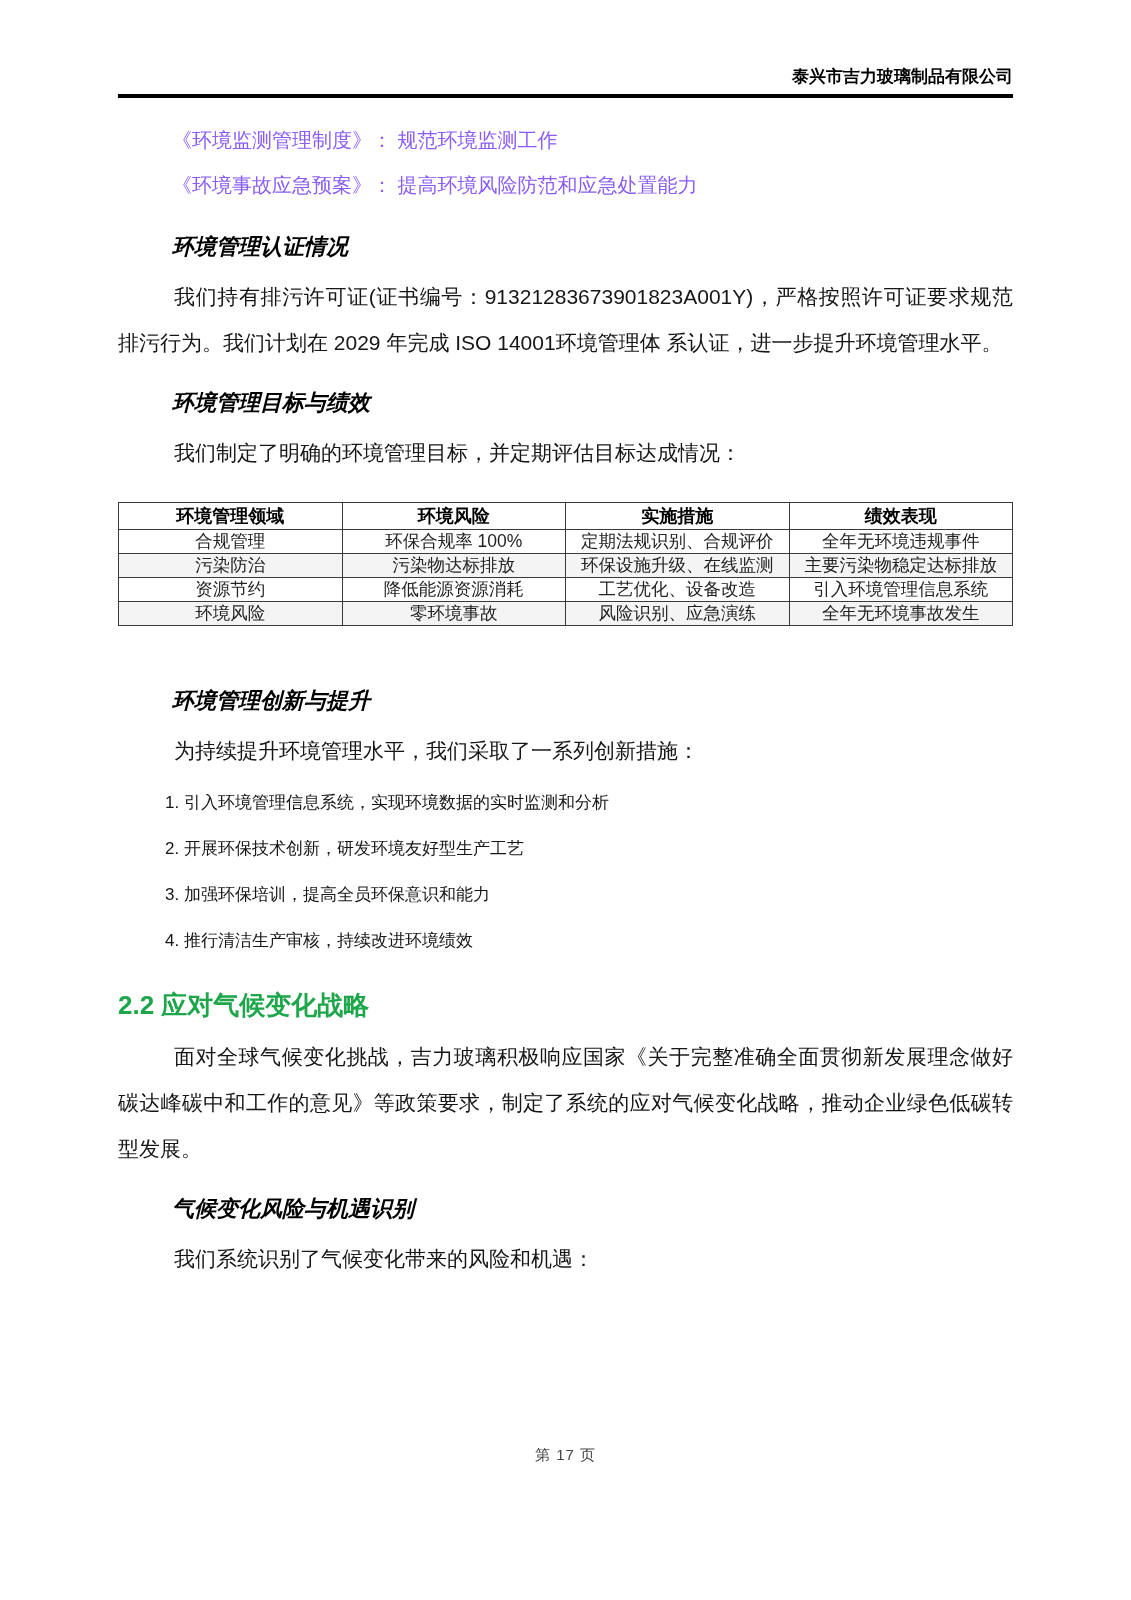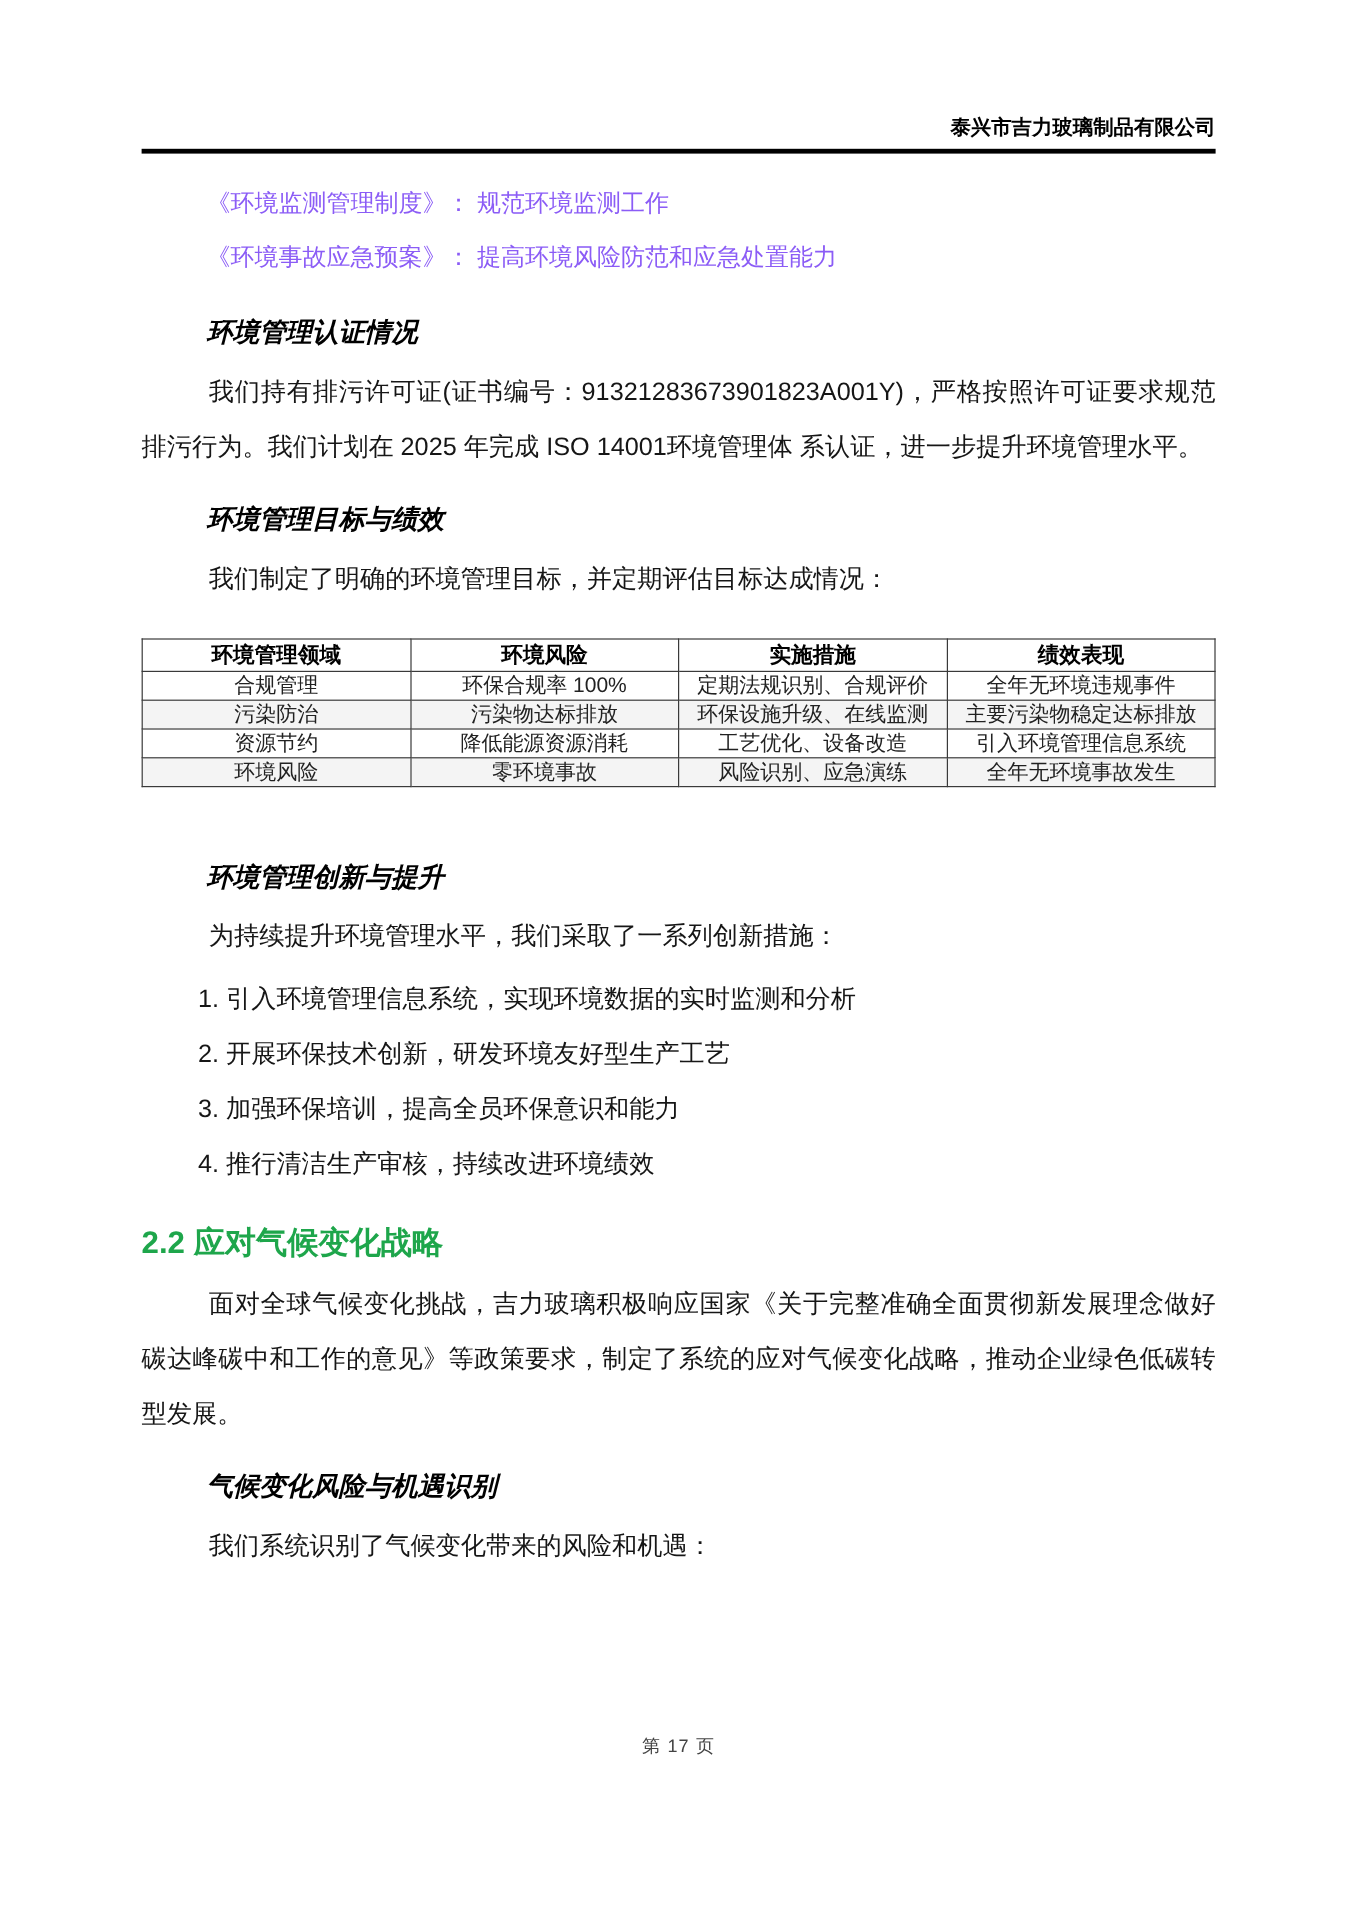--- a/index.html
+++ b/index.html
@@ -7,21 +7,21 @@
   .page {
     position: relative;
     width: 1131px;
     height: 1600px;
     margin: 0 auto;
     background: #ffffff;
     font-family: "Liberation Sans", sans-serif;
     color: #111111;
     overflow: hidden;
   }
-  .content { margin: 0 118px; padding-top: 96px; }
+  .content { margin: 0 118px; padding-top: 66px; }
 
   .doc-header {
     text-align: right;
     font-size: 17px;
     font-weight: bold;
     line-height: 22px;
     color: #000;
     padding-bottom: 6px;
   }
   .header-divider {
@@ -77,21 +77,21 @@
   }
   .goals-table td {
     font-size: 17.5px;
     line-height: 21px;
     color: #222;
     margin-top: 20px;
   }
   .goals-table tbody tr:nth-child(even) td { background: #f4f4f4; }
 
   .num-list { padding-left: 47px; margin-top: 6px; }
-  .num-item { font-size: 21px; line-height: 46px; color: #161616; }
+  .num-item { font-size: 17px; line-height: 46px; color: #161616; }
 
   .section-heading {
     font-size: 26px;
     line-height: 34px;
     font-weight: bold;
     color: var(--accent-green, #1EA64B);
     margin-top: 24px;
   }
 
   .page-footer {
@@ -115,21 +115,21 @@
       <span>泰兴市吉力玻璃制品有限公司</span>
     </div>
     <div class="header-divider"></div>
 
     <div class="policies">
       <div class="policy-line">《环境监测管理制度》： 规范环境监测工作</div>
       <div class="policy-line">《环境事故应急预案》： 提高环境风险防范和应急处置能力</div>
     </div>
 
     <div class="sub-heading">环境管理认证情况</div>
-    <p class="body-para">我们持有排污许可证(证书编号：91321283673901823A001Y)，严格按照许可证要求规范排污行为。我们计划在 2025 年完成 ISO 14001环境管理体 系认证，进一步提升环境管理水平。</p>
+    <p class="body-para">我们持有排污许可证(证书编号：91321283673901823A001Y)，严格按照许可证要求规范排污行为。我们计划在 2029 年完成 ISO 14001环境管理体 系认证，进一步提升环境管理水平。</p>
 
     <div class="sub-heading gap-large">环境管理目标与绩效</div>
     <p class="body-para">我们制定了明确的环境管理目标，并定期评估目标达成情况：</p>
 
     <table class="goals-table">
       <thead>
         <tr>
           <th>环境管理领域</th>
           <th>环境风险</th>
           <th>实施措施</th>

